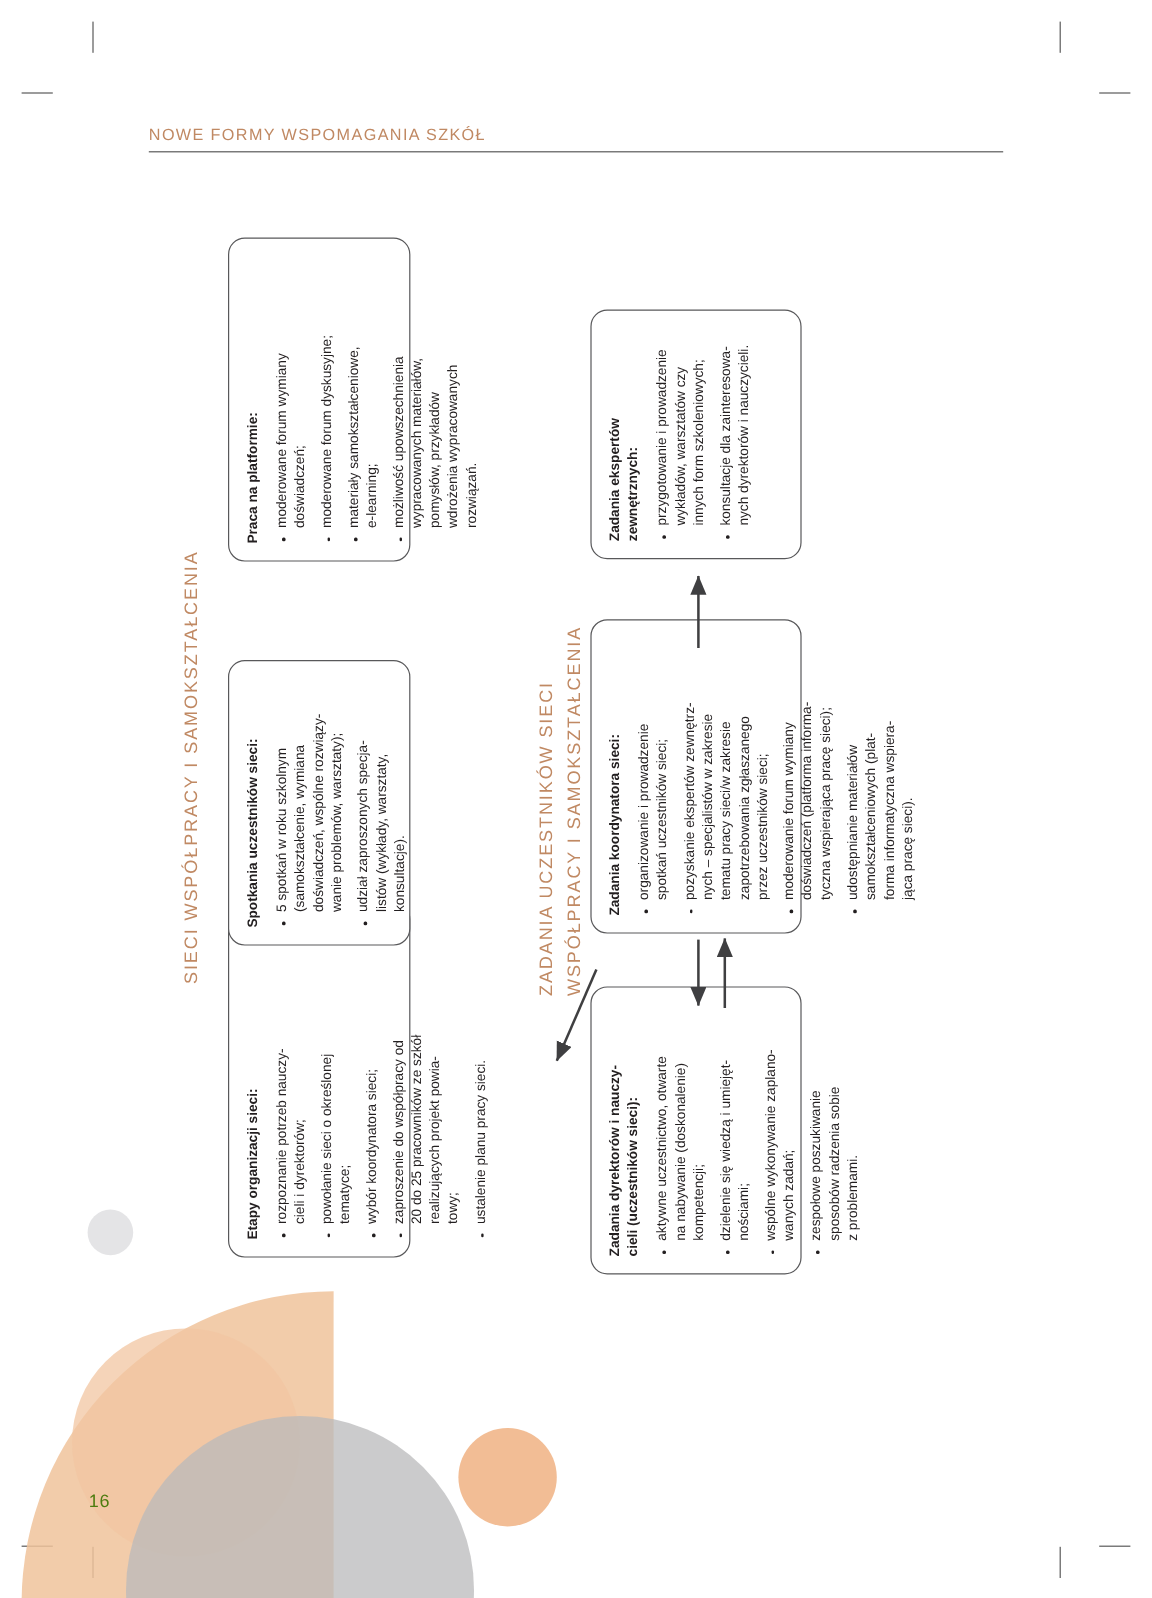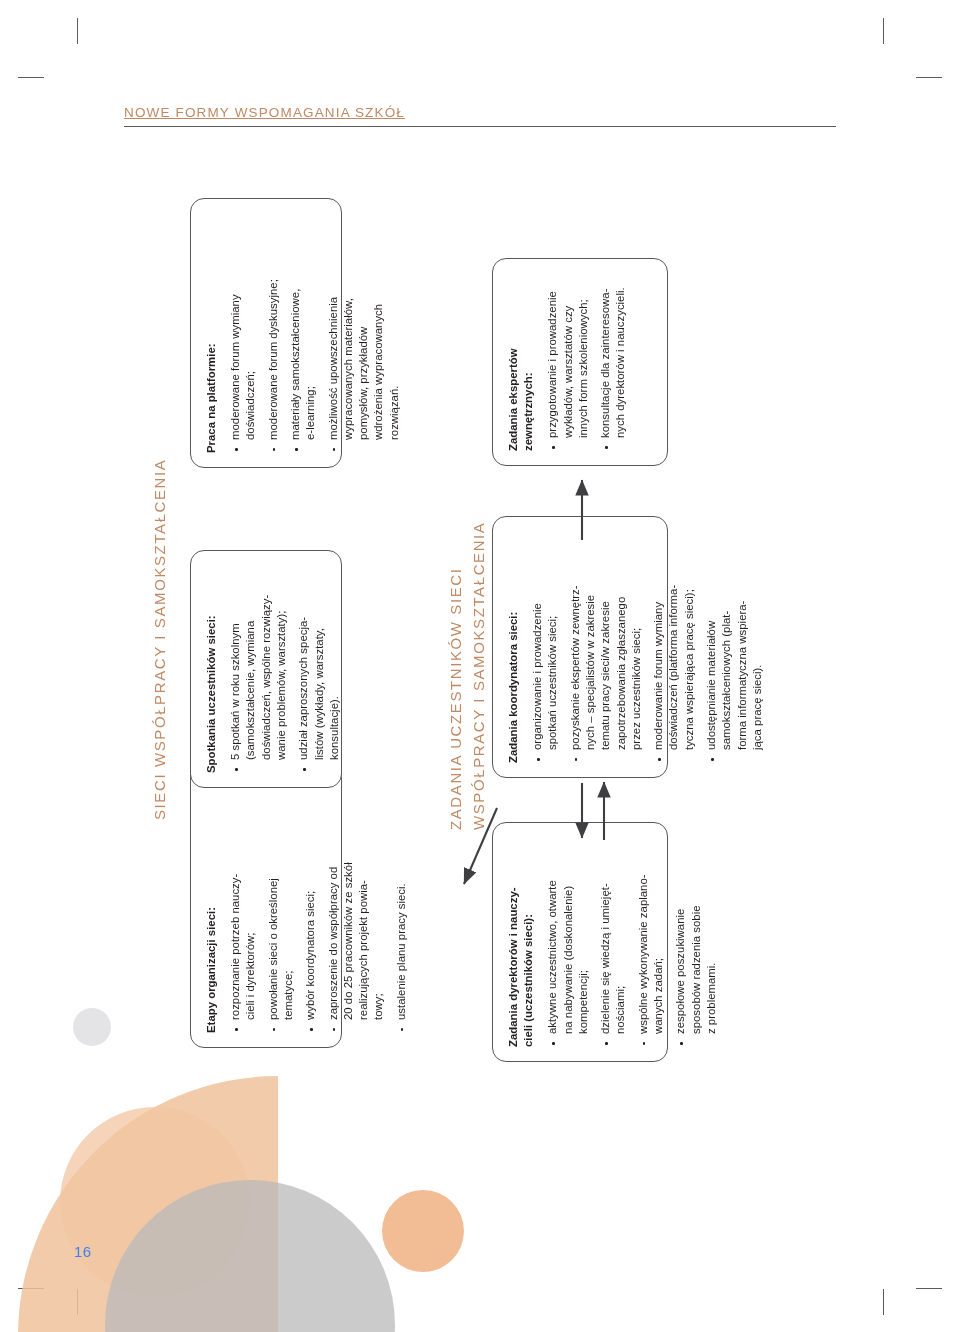--- a/index.html
+++ b/index.html
@@ -15,21 +15,21 @@
   .crop{position:absolute;background:#5b5b5b;}
   .crop.h{height:1px;width:26px;}
   .crop.v{width:1px;height:26px;}
 
   
   #header{
     position:absolute;left:124px;top:105px;width:712px;
   }
   #header .htext{
     font-size:13.5px;letter-spacing:1.15px;color:#c08963;
-    white-space:nowrap;font-weight:400;text-decoration:underline;
+    white-space:nowrap;font-weight:400;
   }
   #header .hrule{
     margin-top:6px;border-top:1px solid #5a5a5a;width:712px;
   }
 
   
   .deco{position:absolute;border-radius:50%;}
   #deco-quarter{
     position:absolute;left:18px;top:1076px;width:260px;height:260px;
     background:#f0c39b;opacity:.85;
@@ -46,21 +46,21 @@
   #deco-circle-grey-small{
     left:73px;top:1008px;width:38px;height:38px;
     background:#e3e3e5;opacity:.95;
   }
   #deco-circle-peach-small{
     left:382px;top:1190px;width:82px;height:82px;
     background:#f0b183;opacity:.85;
   }
   #page-number{
     position:absolute;left:74px;top:1243px;
-    font-size:15px;color:#3b82f6;letter-spacing:.5px;
+    font-size:15px;color:#4d7c0f;letter-spacing:.5px;
   }
 
   
   
   .rot{
     position:absolute;
     transform-origin:0 0;
     transform:rotate(-90deg);
     white-space:nowrap;
   }

